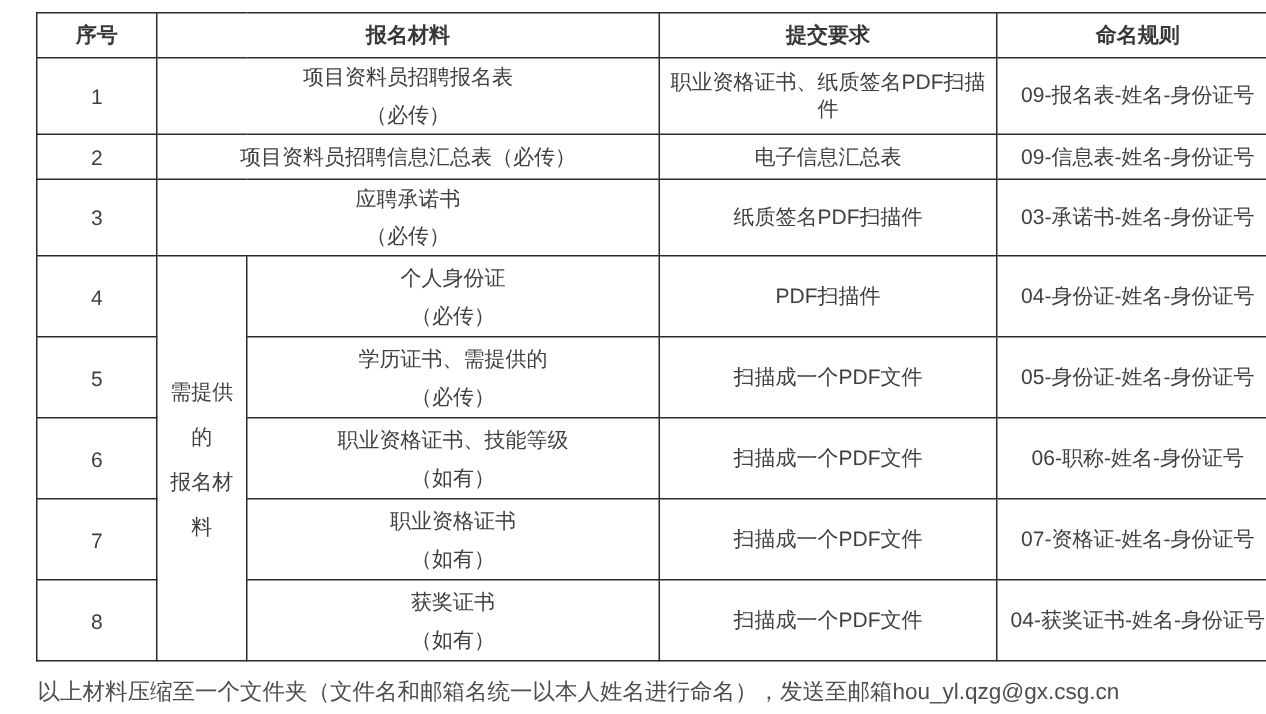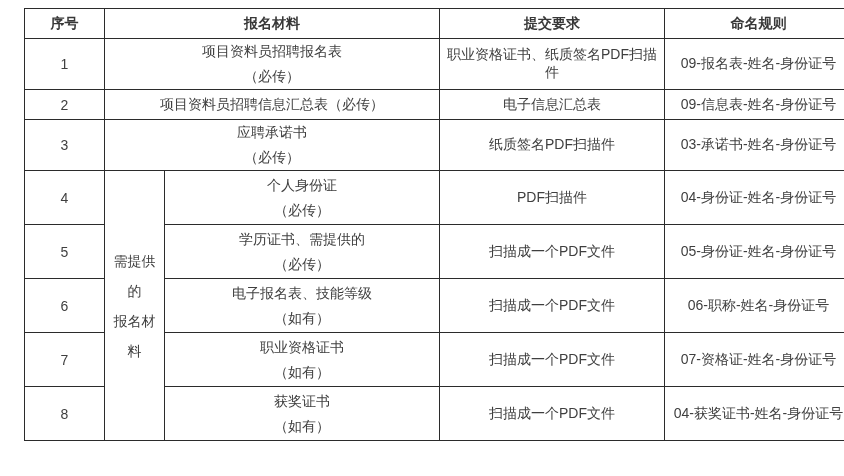--- a/index.html
+++ b/index.html
@@ -129,21 +129,21 @@
         <div class="line">学历证书、需提供的</div>
         <div class="line">（必传）</div>
       </td>
       <td>扫描成一个PDF文件</td>
       <td>05-身份证-姓名-身份证号</td>
     </tr>
 
     <tr class="h-r">
       <td>6</td>
       <td>
-        <div class="line">电子报名表、技能等级</div>
+        <div class="line">职业资格证书、技能等级</div>
         <div class="line">（如有）</div>
       </td>
       <td>扫描成一个PDF文件</td>
       <td>06-职称-姓名-身份证号</td>
     </tr>
 
     <tr class="h-r">
       <td>7</td>
       <td>
         <div class="line">职业资格证书</div>
@@ -158,14 +158,15 @@
       <td>
         <div class="line">获奖证书</div>
         <div class="line">（如有）</div>
       </td>
       <td>扫描成一个PDF文件</td>
       <td>04-获奖证书-姓名-身份证号</td>
     </tr>
   </tbody>
     </table>
 
+  <div class="footer-note">以上材料压缩至一个文件夹（文件名和邮箱名统一以本人姓名进行命名），发送至邮箱hou_yl.qzg@gx.csg.cn</div>
 
 </div>
 
 </body></html>

